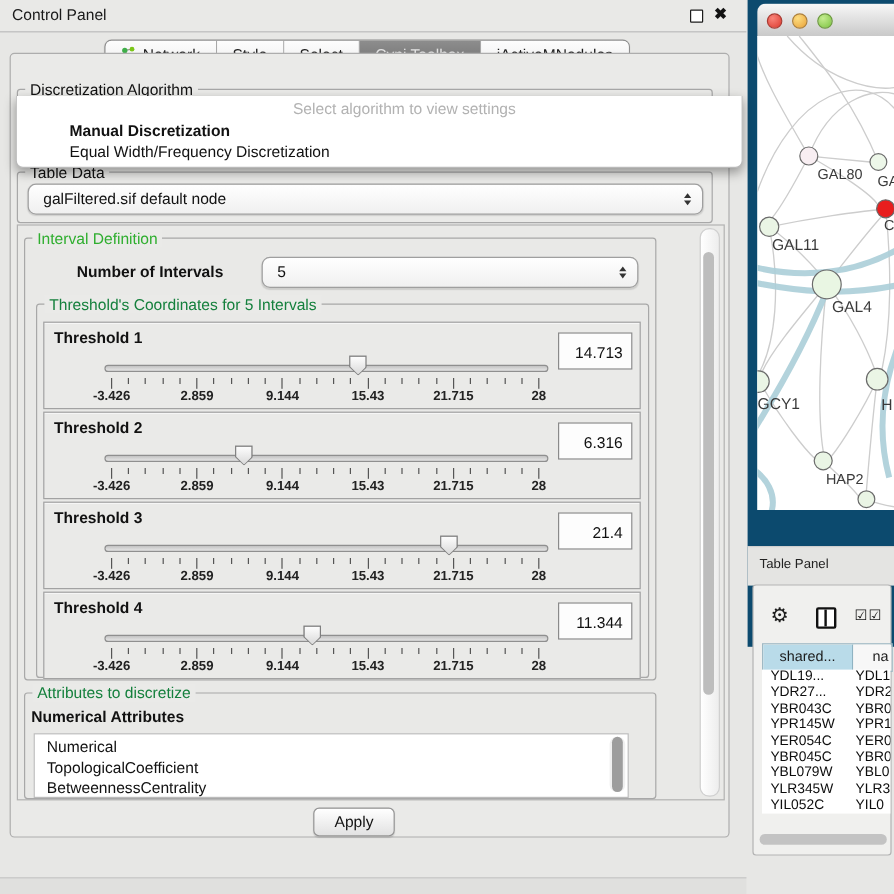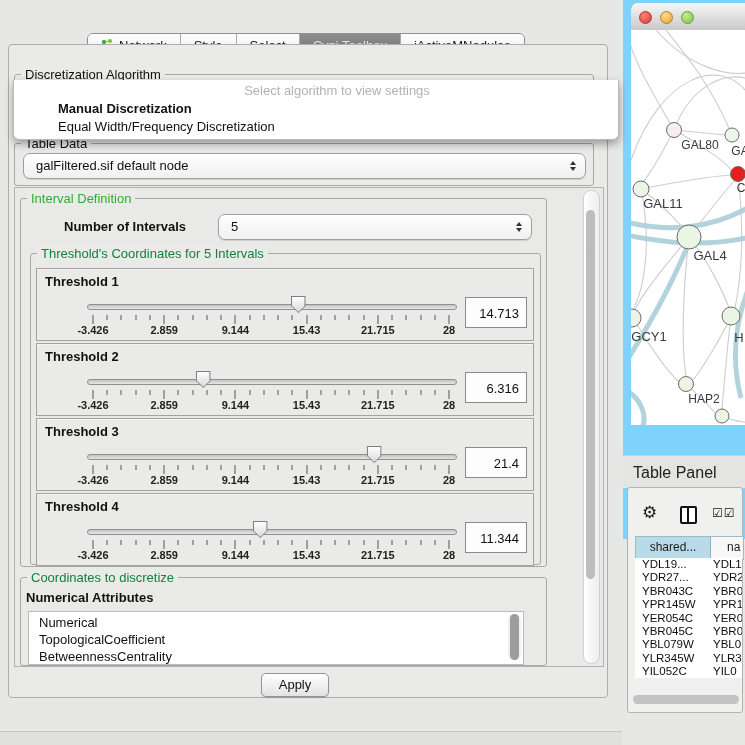--- a/index.html
+++ b/index.html
@@ -45,35 +45,35 @@
   .track{position:absolute;left:50px;top:35px;width:368px;height:4px;border:1px solid #8f8f8f;border-radius:3px;background:linear-gradient(#c3c3c3,#e6e6e6);}
   .travel{position:absolute;left:56px;top:27px;width:356px;height:18px;}
   .thumbo{position:absolute;top:0;width:15px;height:17px;transform:translateX(-50%);clip-path:polygon(0 0,100% 0,100% 58%,50% 100%,0 58%);background:#7f7f7f;}
   .thumbi{position:absolute;left:1px;top:1px;width:13px;height:15px;clip-path:polygon(0 0,100% 0,100% 58%,50% 100%,0 58%);background:linear-gradient(#fefefe,#d9d9d9);}
   .ticks{position:absolute;left:56px;top:46px;width:356px;height:10px;}
   .tick{position:absolute;top:0;width:1px;background:#555;transform:translateX(-.5px);}
   .tick.minor{height:5px;}
   .tick.major{height:9px;}
   .tlabels{position:absolute;left:56px;top:55px;width:356px;height:12px;}
   .tlab{position:absolute;transform:translateX(-50%);font-size:11px;font-weight:bold;color:#222;white-space:nowrap;}
-  .valbox{position:absolute;right:6px;top:28px;width:62px;height:31px;background:#fdfdfd;border:1px solid #8a8a8a;font-size:13px;color:#111;text-align:right;line-height:31px;padding-right:7px;box-sizing:border-box;}
+  .valbox{position:absolute;right:6px;top:8px;width:62px;height:31px;background:#fdfdfd;border:1px solid #8a8a8a;font-size:13px;color:#111;text-align:right;line-height:31px;padding-right:7px;box-sizing:border-box;}
   
   .attrlist{position:absolute;background:#ffffff;border:1px solid #bbbbbb;overflow:hidden;}
   .attritem{font-size:13px;color:#111;padding-left:10px;line-height:17px;white-space:nowrap;}
   .listtrack{position:absolute;right:2px;top:2px;width:13px;height:46px;background:#f0f0f0;border-radius:6px;}
   .listthumb{position:absolute;left:2px;top:0;width:9px;height:46px;background:#9d9d9d;border-radius:5px;}
   
   .applybtn{left:261px;top:673px;width:66px;height:22px;background:linear-gradient(#ffffff,#e2e2e2);border:1px solid #949494;border-radius:5px;font-size:13px;color:#111;text-align:center;line-height:21px;box-shadow:0 1px 1px rgba(0,0,0,.12);}
   
-  .netframe{left:623px;top:0;width:122px;height:539px;background:#7dd3fc;}
+  .netframe{left:623px;top:0;width:122px;height:539px;background:#0c4a6e;}
   .mactitle{position:absolute;left:8px;top:3px;width:114px;height:27px;background:linear-gradient(#f7f7f7,#c9c9c9);border-bottom:1px solid #8e8e8e;border-radius:7px 0 0 0;}
   .light{position:absolute;top:8px;width:11px;height:11px;border-radius:50%;}
   .netcanvas{position:absolute;left:8px;top:30px;width:114px;height:395px;background:#ffffff;overflow:hidden;}
   .tp-header{left:623px;top:455px;width:122px;height:32px;background:#e4e4e2;border-top:1px solid #cfcfcf;}
-  .tp-title{position:absolute;left:10px;top:8px;font-size:16px;color:#222;}
+  .tp-title{position:absolute;left:10px;top:8px;font-size:11px;color:#222;}
   .tp-box{left:627px;top:487px;width:114px;height:224px;background:#f0f0ee;border:1px solid #b3b3b3;border-radius:3px;}
   .tp-toolbar{position:absolute;left:0;top:0;width:100%;height:44px;}
   .gear{position:absolute;left:14px;top:17px;font-size:17px;color:#1c1c1c;line-height:16px;}
   .splitic{position:absolute;left:52px;top:18px;width:13px;height:14px;border:2px solid #111;border-radius:2px;background:#fff;}
   .splitic::after{content:"";position:absolute;left:5px;top:0;width:2px;height:14px;background:#111;}
   .checks{position:absolute;left:84px;top:18px;font-size:12px;color:#111;letter-spacing:1px;}
   .tp-head{position:absolute;left:7px;top:48px;width:107px;height:22px;display:flex;border:1px solid #9fb9c4;overflow:hidden;justify-content:center;}
   .tp-hc1{width:74px;background:#b9dbe9;border-right:1px solid #8fb3c2;font-size:12px;color:#1b1b1b;text-align:center;line-height:21px;overflow:hidden;white-space:nowrap;}
   .tp-hc2{flex:1;background:#f7f7f7;font-size:12px;color:#1b1b1b;line-height:21px;padding-left:16px;overflow:hidden;white-space:nowrap;}
   .tp-rows{position:absolute;left:7px;top:70px;width:107px;height:120px;overflow:hidden;background:#fff;}
@@ -81,20 +81,25 @@
   .tc1{width:74px;padding-left:7px;box-sizing:border-box;white-space:nowrap;overflow:hidden;}
   .tc2{flex:1;padding-left:4px;white-space:nowrap;overflow:hidden;}
   .hscroll{position:absolute;left:5px;top:207px;width:106px;height:9px;background:#c3c3c3;border-radius:5px;}
   .bottomstrip{left:0;top:731px;width:622px;height:14px;background:#e0e0de;border-top:1px solid #c6c6c6;}
 </style>
 </head>
 <body>
 
 <div id="root">
 
+  <div class="abs titlebar">
+    <span class="wtitle">Control Panel</span>
+    <span class="minbox"></span>
+    <span class="closex">✖</span>
+  </div>
 
   <div class="abs" style="left:87px;top:33px;">
     <div class="segstrip" id="topTabs">
         <div class="seg">
           <span class="nicon"><svg width="12" height="13" viewBox="0 0 12 13">
               <line x1="3" y1="4" x2="9" y2="3" stroke="#999" stroke-width="1"></line>
               <line x1="3" y1="4" x2="6" y2="10" stroke="#999" stroke-width="1"></line>
               <circle cx="3" cy="4" r="2.2" fill="#3fae49"></circle>
               <circle cx="9" cy="3" r="2" fill="#7bc618"></circle>
               <circle cx="6" cy="10" r="2" fill="#4db04d"></circle>
@@ -339,21 +344,21 @@
           <span class="tlab" style="left: 40%;">9.144</span>
           <span class="tlab" style="left: 60%;">15.43</span>
           <span class="tlab" style="left: 80%;">21.715</span>
           <span class="tlab" style="left: 100%;">28</span>
         </div>
         <div class="valbox">11.344</div>
       </div>
     </div>
 
   <div class="group" style="left:20px;top:577px;width:525px;height:87px;">
-    <span class="gtitle blue">Coordinates to discretize</span>
+    <span class="gtitle blue">Attributes to discretize</span>
   </div>
   <span class="abs" style="left:26px;top:590px;font-size:13px;font-weight:bold;color:#111;">Numerical Attributes</span>
   <div class="attrlist abs" style="left:28px;top:611px;width:494px;height:52px;">
     <div id="attrItems" style="padding-top:2px;">
         <div class="attritem">Numerical</div>
         <div class="attritem">TopologicalCoefficient</div>
         <div class="attritem">BetweennessCentrality</div>
       </div>
     <div class="listtrack">
         <div class="listthumb"></div>

